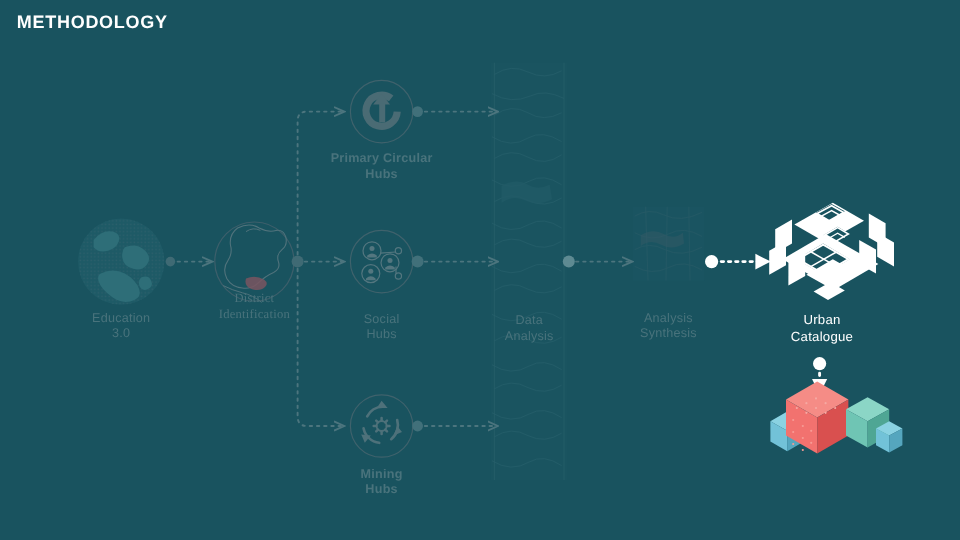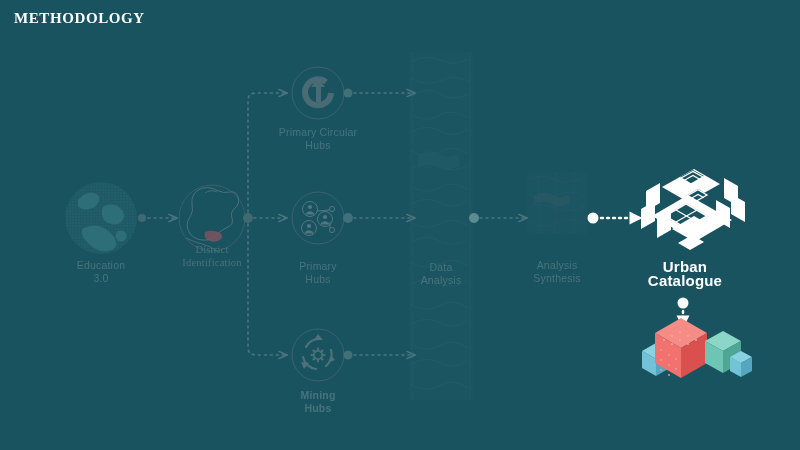--- a/index.html
+++ b/index.html
@@ -10,40 +10,40 @@
     overflow:hidden;
     position:relative;
   }
   #stage{position:absolute;inset:0;width:800px;height:450px;}
 
   
   .title{
     position:absolute;left:14px;top:10px;
     font-size:15px;font-weight:bold;letter-spacing:.6px;
     color:#FFFFFF;
-    font-family:Liberation Serif, serif;
+    font-family:Liberation Sans, sans-serif;
   }
 
   
   svg.layer{position:absolute;left:0;top:0;width:800px;height:450px;}
 
   
   .lbl{
     position:absolute;
     text-align:center;
     font-family:"Liberation Sans Narrow","Liberation Sans",sans-serif;
     font-size:10.5px;
     line-height:13px;
     letter-spacing:.2px;
     color:#49737C;
     white-space:pre-line;
     transform:translateX(-50%);
     pointer-events:none;
   }
-  .lbl.bright{color:#FFFFFF;font-weight:bold;font-size:15px;line-height:14px;}
+  .lbl.bright{color:#FFFFFF;font-weight:normal;font-size:11px;line-height:14px;}
 </style>
 </head>
 <body>
 
 <div id="stage">
 
   <div class="title">METHODOLOGY</div>
 
   <svg class="layer" viewBox="0 0 800 450">
     <defs>
@@ -290,23 +290,23 @@
         <path d="M730,357 l11,6 l0,14 l-11,-6 z" fill="#72C2D8"></path>
         <path d="M752,357 l-11,6 l0,14 l11,-6 z" fill="#55A6BE"></path>
       </g>
     </g>
   </svg>
 
   <div class="lbl" style="left:101px;top:259px;width:110px;">Education
 3.0</div>
   <div class="lbl" style="left:212px;top:243px;width:120px;font-family:Liberation Serif, serif;">District
 Identification</div>
-  <div class="lbl" style="left:318px;top:126px;width:140px;">Primary Circular
+  <div class="lbl" style="left:318px;top:126px;width:140px;font-weight:bold;">Primary Circular
 Hubs</div>
-  <div class="lbl" style="left:318px;top:260px;width:110px;">Primary
+  <div class="lbl" style="left:318px;top:260px;width:110px;">Social
 Hubs</div>
   <div class="lbl" style="left:318px;top:389px;width:110px;font-weight:bold;">Mining
 Hubs</div>
   <div class="lbl" style="left:441px;top:261px;width:110px;">Data
 Analysis</div>
   <div class="lbl" style="left:557px;top:259px;width:120px;">Analysis
 Synthesis</div>
   <div class="lbl bright" style="left:685px;top:260px;width:140px;">Urban
 Catalogue</div>
 

